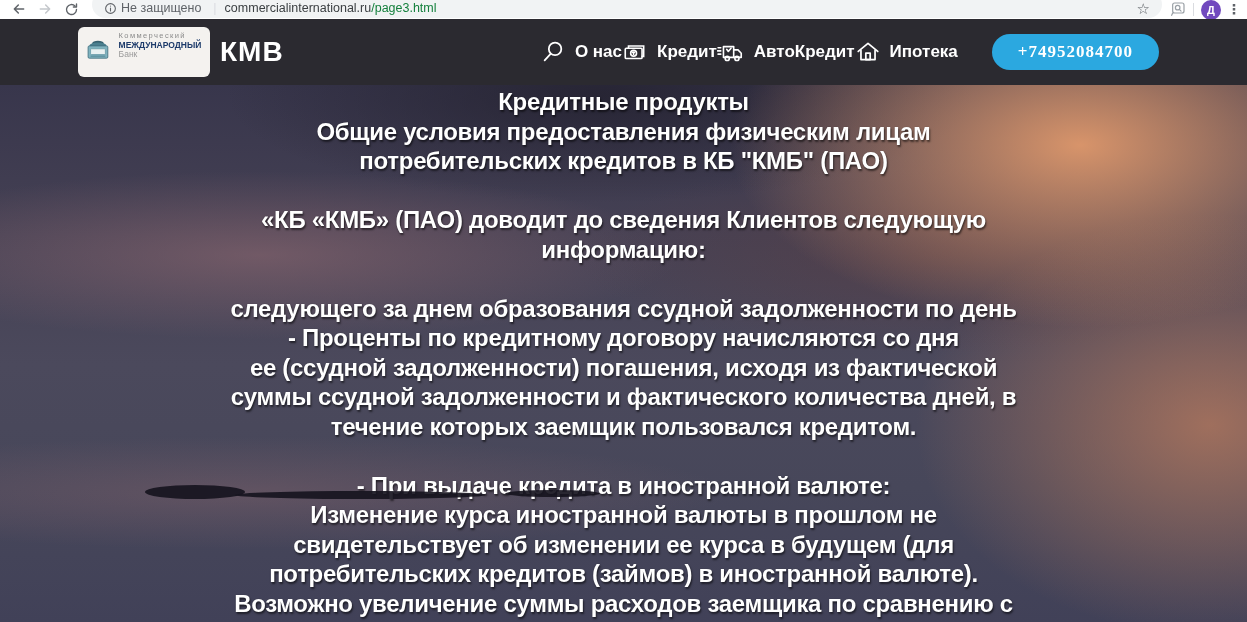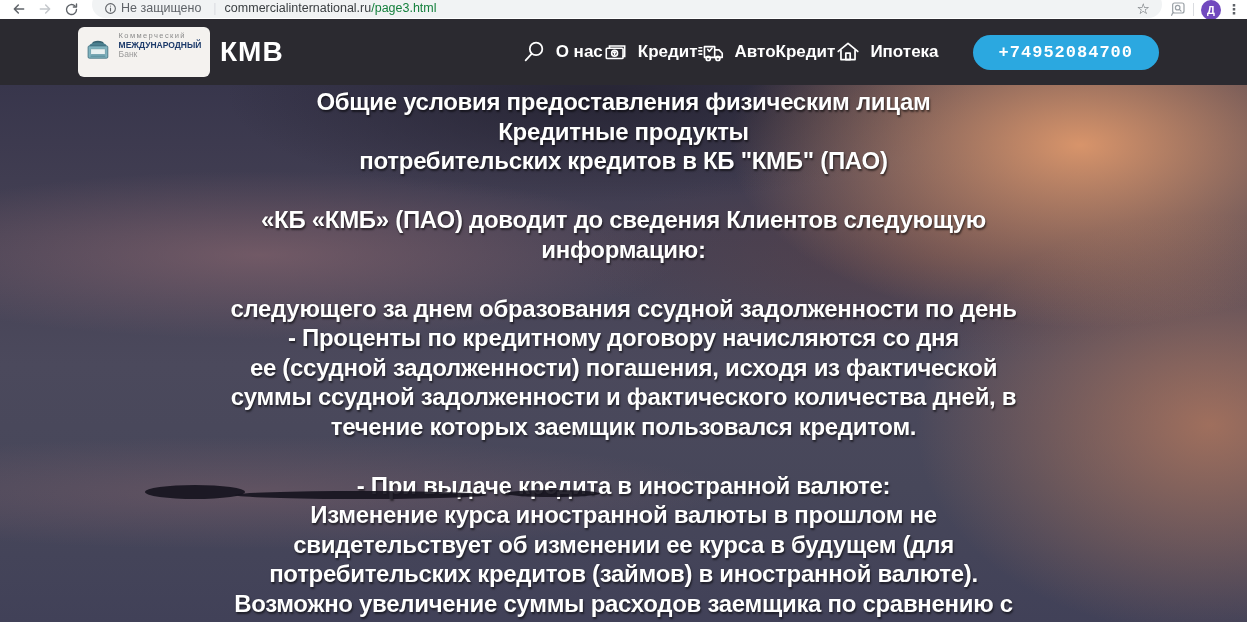--- a/index.html
+++ b/index.html
@@ -36,21 +36,21 @@
   .logo-line1 { font-size:7.5px; color:#8b8b8b; letter-spacing:1.4px; }
   .logo-line2 { font-size:8.5px; }
   .logo-line2 b { color:#1c3a6a; font-weight:bold; }
   .logo-line2 span.rest { color:#9a9a9a; font-weight:normal; }
   .brand { color:#fff; font-size:28px; font-weight:bold; letter-spacing:1px; margin-left:10px; }
   .nav { margin-left:auto; display:flex; align-items:flex-start; }
   .nav-item { display:flex; align-items:center; gap:9px; color:#fff; font-size:17px;
     font-weight:bold; text-decoration:none; cursor:pointer; white-space:nowrap; }
   .nav-item svg { display:block; }
   .phone-btn { margin-left:34px; background:#2ba8e0; color:#fff; border:none; cursor:pointer;
-    font-family:Liberation Mono, monospace; font-size:17px; font-weight:bold; letter-spacing:1px;
+    font-family:Liberation Serif, serif; font-size:17px; font-weight:bold; letter-spacing:1px;
     padding:8px 26px; border-radius:18px; }
 
   
   .hero { height:537px; padding-top:2px; text-align:center; position:relative; overflow:hidden;
     background:
       radial-gradient(500px 260px at 1080px 60px,  rgba(224,153,108,0.95), rgba(224,153,108,0) 70%),
       radial-gradient(420px 300px at 1210px 340px, rgba(188,124,94,0.75),  rgba(188,124,94,0) 70%),
       radial-gradient(520px 140px at 940px 170px,  rgba(92,62,66,0.55),    rgba(92,62,66,0) 70%),
       radial-gradient(600px 120px at 260px 170px,  rgba(156,112,118,0.50), rgba(156,112,118,0) 70%),
       radial-gradient(700px 80px  at 240px 408px,  rgba(160,112,116,0.30), rgba(160,112,116,0) 70%),
@@ -167,22 +167,22 @@
   </div>
 
   <button class="phone-btn">+74952084700</button>
 </div>
 
 <div class="hero">
   <div class="island i1"></div>
   <div class="island i2"></div>
   <div class="island i3"></div>
 
+  <div class="hero-line">Кредитные продукты</div>
   <div class="hero-line">Общие условия предоставления физическим лицам</div>
-  <div class="hero-line">Кредитные продукты</div>
   <div class="hero-line">потребительских кредитов в КБ "КМБ" (ПАО)</div>
   <div class="hero-line"></div>
   <div class="hero-line">«КБ «КМБ» (ПАО) доводит до сведения Клиентов следующую</div>
   <div class="hero-line">информацию:</div>
   <div class="hero-line"></div>
   <div class="hero-line">следующего за днем образования ссудной задолженности по день</div>
   <div class="hero-line">- Проценты по кредитному договору начисляются со дня</div>
   <div class="hero-line">ее (ссудной задолженности) погашения, исходя из фактической</div>
   <div class="hero-line">суммы ссудной задолженности и фактического количества дней, в</div>
   <div class="hero-line">течение которых заемщик пользовался кредитом.</div>

